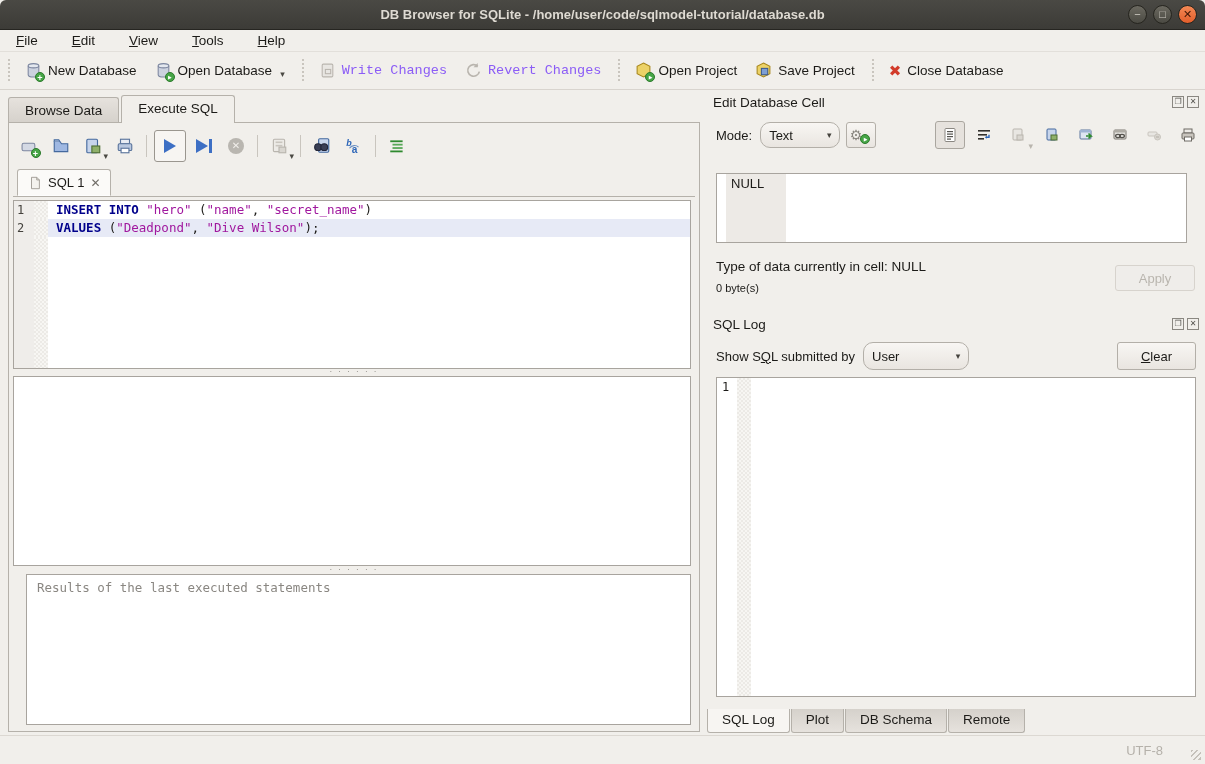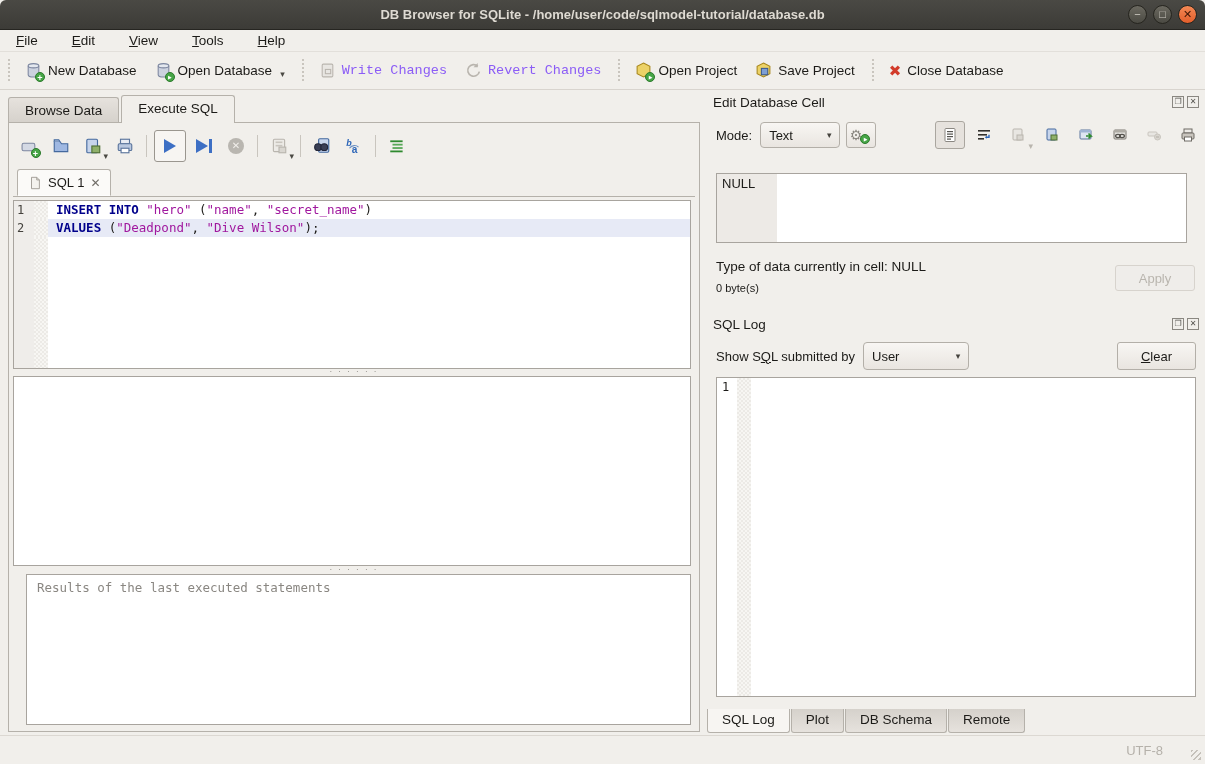--- a/index.html
+++ b/index.html
@@ -88,34 +88,34 @@
   .results-pane { position:absolute; top:451px; left:4px; right:8px; bottom:6px; background:#fff; border:1px solid #a8a49e;
     font-family:"DejaVu Sans Mono","Liberation Mono",monospace; font-size:12.5px; color:#8a8782; padding:5px 10px;margin-left:13px; }
 
   
   .dock { position:absolute; top:90px; left:705px; right:0; bottom:29px; }
   .dock-head { position:absolute; left:8px; right:6px; height:18px; display:flex; align-items:center; font-size:13.5px; }
   .dock-head .sp { flex:1; }
   .mini { width:12px; height:12px; border:1px solid #8a8781; font-size:8px; line-height:10px; text-align:center;
     color:#55534e; margin-left:3px; background:#f1efeb; }
 
-  .combo { height:26px; background:linear-gradient(#f8f6f3,#e9e5e0); border:1px solid #b3afa8; border-radius:4px;
+  .combo { height:26px; background:linear-gradient(#f8f6f3,#e9e5e0); border:1px solid #b3afa8; border-radius:10px;
     display:flex; align-items:center; font-size:13px; padding-left:8px; position:relative; }
   .combo .cv { flex:1; }
   .combo .ca { width:20px; text-align:center; font-size:9px; color:#44423d; }
   .pushbtn { background:linear-gradient(#f8f6f3,#e9e5e0); border:1px solid #b3afa8; border-radius:3px;
     display:flex; align-items:center; justify-content:center; font-size:13px; }
   .pushbtn.disabled { background:#efedea; border-color:#d7d3cd; color:#b9b5ae; }
   .u-first::first-letter { text-decoration:underline; }
 
   .cell-ico { width:30px; height:28px; margin:0 2px; display:flex; align-items:center; justify-content:center;
     border-radius:3px; position:relative; }
   .cell-ico.active { border:1px solid #aaa69f; background:#e6e2dd; }
 
-  .cellbox { position:absolute; left:11px; right:18px; top:83px; height:70px; border:1px solid #a8a49e; background:#fff; display:flex; }
+  .cellbox { position:absolute; left:11px; right:18px; top:83px; height:70px; border:1px solid #a8a49e; background:#fff; display:flex;padding-left:9px; }
   .cellgut { width:60px; background:#edeae6; padding:2px 0 0 5px; font-size:13px; }
 
   .loggut { width:20px; background:#fff; padding:2px 0 0 5px; font-size:12px; font-family:"DejaVu Sans Mono",monospace; }
   .logbox { position:absolute; left:11px; right:9px; top:287px; height:320px; border:1px solid #a8a49e; background:#fff; display:flex; }
 
   .dock-tabs { position:absolute; left:2px; right:0; top:619px; height:25px; display:flex; }
   .dtab { padding:3px 14px 4px; font-size:13.5px; border:1px solid #b5b1aa; border-top:none;
     background:linear-gradient(#d5d1cb,#e6e2dd); border-radius:0 0 3px 3px; margin-right:1px; height:24px; }
   .dtab.active { background:#f7f5f2; }
 

